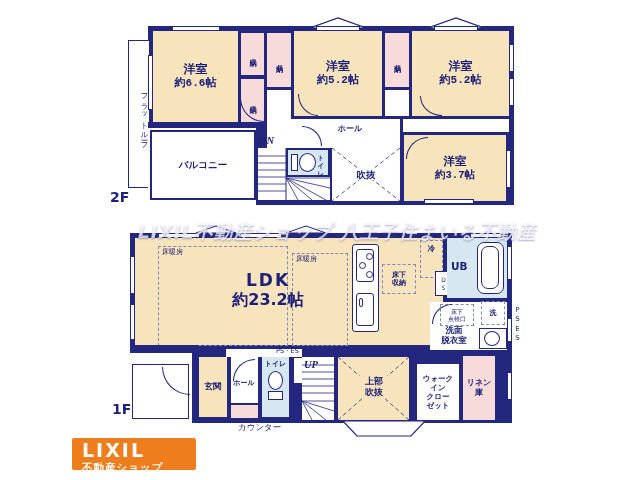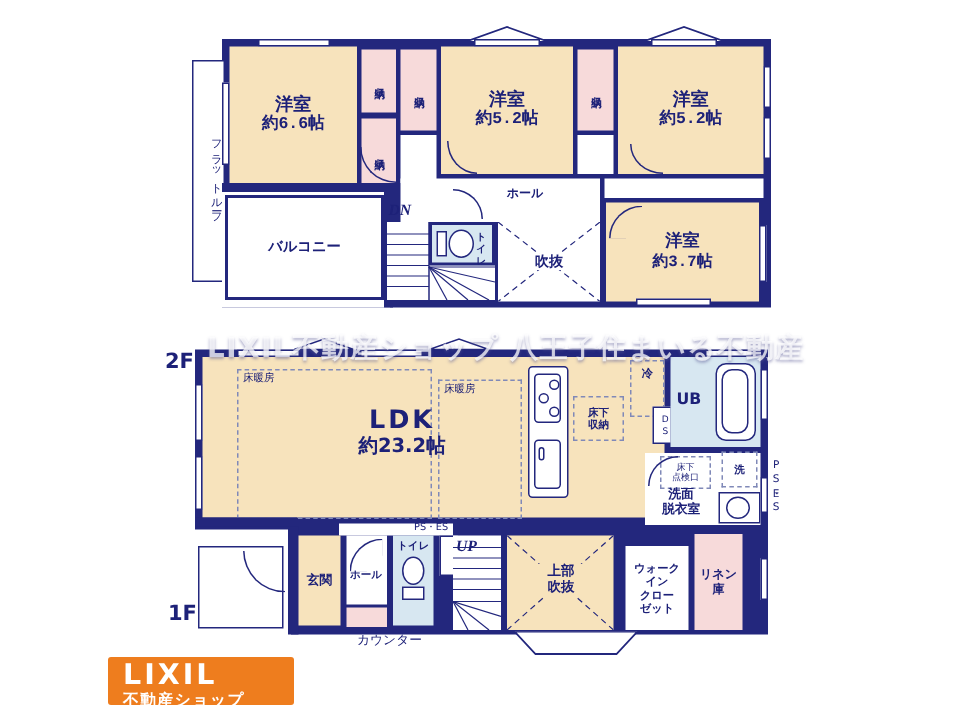--- a/index.html
+++ b/index.html
@@ -14,21 +14,21 @@
   .lbl{color:#1d2178;font-weight:bold;line-height:1.2;text-align:center;}
   .cent{display:flex;flex-direction:column;align-items:center;justify-content:center;}
   .vtext{writing-mode:vertical-rl;text-orientation:upright;letter-spacing:1px;}
   .prel{white-space:pre-line;}
   .dash{border:1px dashed #8089b8;background:transparent;}
   .win{background:#fff;border:1px solid #23277d;}
   .arc{border:0 solid #23277d;background:transparent;}
   .ital{font-family:"Liberation Serif","DejaVu Serif",serif;font-style:italic;font-weight:bold;}
   .icon{background:#fff;border:1px solid #23277d;}
   .wm{color:rgba(255,255,255,0.74);text-shadow:0 1px 2px rgba(90,90,150,0.5);
-      font-weight:bold;letter-spacing:1px;font-size:18.5px;white-space:nowrap;z-index:9;}
+      font-weight:bold;letter-spacing:1px;font-size:18.5px;white-space:nowrap;z-index:9;font-style:italic;}
 </style>
 </head>
 <body>
 
 <div id="stage">
 
   <div class="abs nav" style="left:148px;top:26px;width:366px;height:179px;"></div>
 
   <div class="abs white lbl vtext" style="left:128px;top:40px;width:22px;height:148px;border:1px solid #23277d;font-size:7.5px;font-weight:normal;padding-top:6px;">フラットルーフ</div>
 
@@ -109,34 +109,34 @@
   <div class="abs win" style="left:509px;top:78px;width:5px;height:28px;"></div>
   <div class="abs win" style="left:506px;top:150px;width:5px;height:38px;"></div>
   <div class="abs win" style="left:424px;top:199px;width:50px;height:5px;"></div>
 
   <div class="abs arc" style="left:240px;top:98px;width:24px;height:24px;border-left-width:1px;border-bottom-width:1px;border-bottom-left-radius:100%;"></div>
   <div class="abs arc" style="left:298px;top:94px;width:20px;height:22px;border-left-width:1px;border-bottom-width:1px;border-bottom-left-radius:100%;"></div>
   <div class="abs arc" style="left:420px;top:96px;width:22px;height:20px;border-left-width:1px;border-bottom-width:1px;border-bottom-left-radius:100%;"></div>
   <div class="abs arc" style="left:302px;top:126px;width:20px;height:20px;border-right-width:1px;border-top-width:1px;border-top-right-radius:100%;"></div>
   <div class="abs arc" style="left:406px;top:137px;width:22px;height:22px;border-left-width:1px;border-top-width:1px;border-top-left-radius:100%;"></div>
 
-  <div class="abs lbl" style="left:110px;top:189px;font-size:14px;margin-top:44px;">2F</div>
+  <div class="abs lbl" style="left:110px;top:189px;font-size:14px;">2F</div>
 
   <div class="abs wm" style="left:138px;top:219px;">LIXIL不動産ショップ 八王子住まいる不動産</div>
 
   <div class="abs nav" style="left:130px;top:233px;width:382px;height:190px;"></div>
 
   <div class="abs cream" style="left:135px;top:238px;width:308px;height:107px;"></div>
   <div class="abs dash" style="left:158px;top:246px;width:130px;height:100px;"></div>
   <div class="abs lbl" style="left:162px;top:248px;font-size:7px;font-weight:normal;">床暖房</div>
   <div class="abs dash" style="left:292px;top:253px;width:56px;height:93px;"></div>
   <div class="abs lbl" style="left:296px;top:255px;font-size:7px;font-weight:normal;">床暖房</div>
   <div class="abs lbl" style="left:213px;top:270px;width:110px;">
     <div style="font-size:17px;letter-spacing:2px;">LDK</div>
-    <div style="font-size:13px;">約23.2帖</div>
+    <div style="font-size:16px;">約23.2帖</div>
   </div>
 
   <div class="abs icon" style="left:352px;top:244px;width:27px;height:88px;border-width:1.5px;border-radius:3px;">
     <div class="abs icon" style="left:3px;top:4px;width:18px;height:33px;border-radius:3px;">
       <div class="abs" style="left:9px;top:3px;width:7px;height:7px;border:1px solid #23277d;border-radius:50%;"></div>
       <div class="abs" style="left:2px;top:12px;width:7px;height:7px;border:1px solid #23277d;border-radius:50%;"></div>
       <div class="abs" style="left:9px;top:21px;width:7px;height:7px;border:1px solid #23277d;border-radius:50%;"></div>
     </div>
     <div class="abs icon" style="left:3px;top:48px;width:18px;height:33px;border-radius:3px;">
       <div class="abs" style="left:2px;top:4px;width:4px;height:9px;border:1px solid #23277d;border-radius:2px;"></div>

